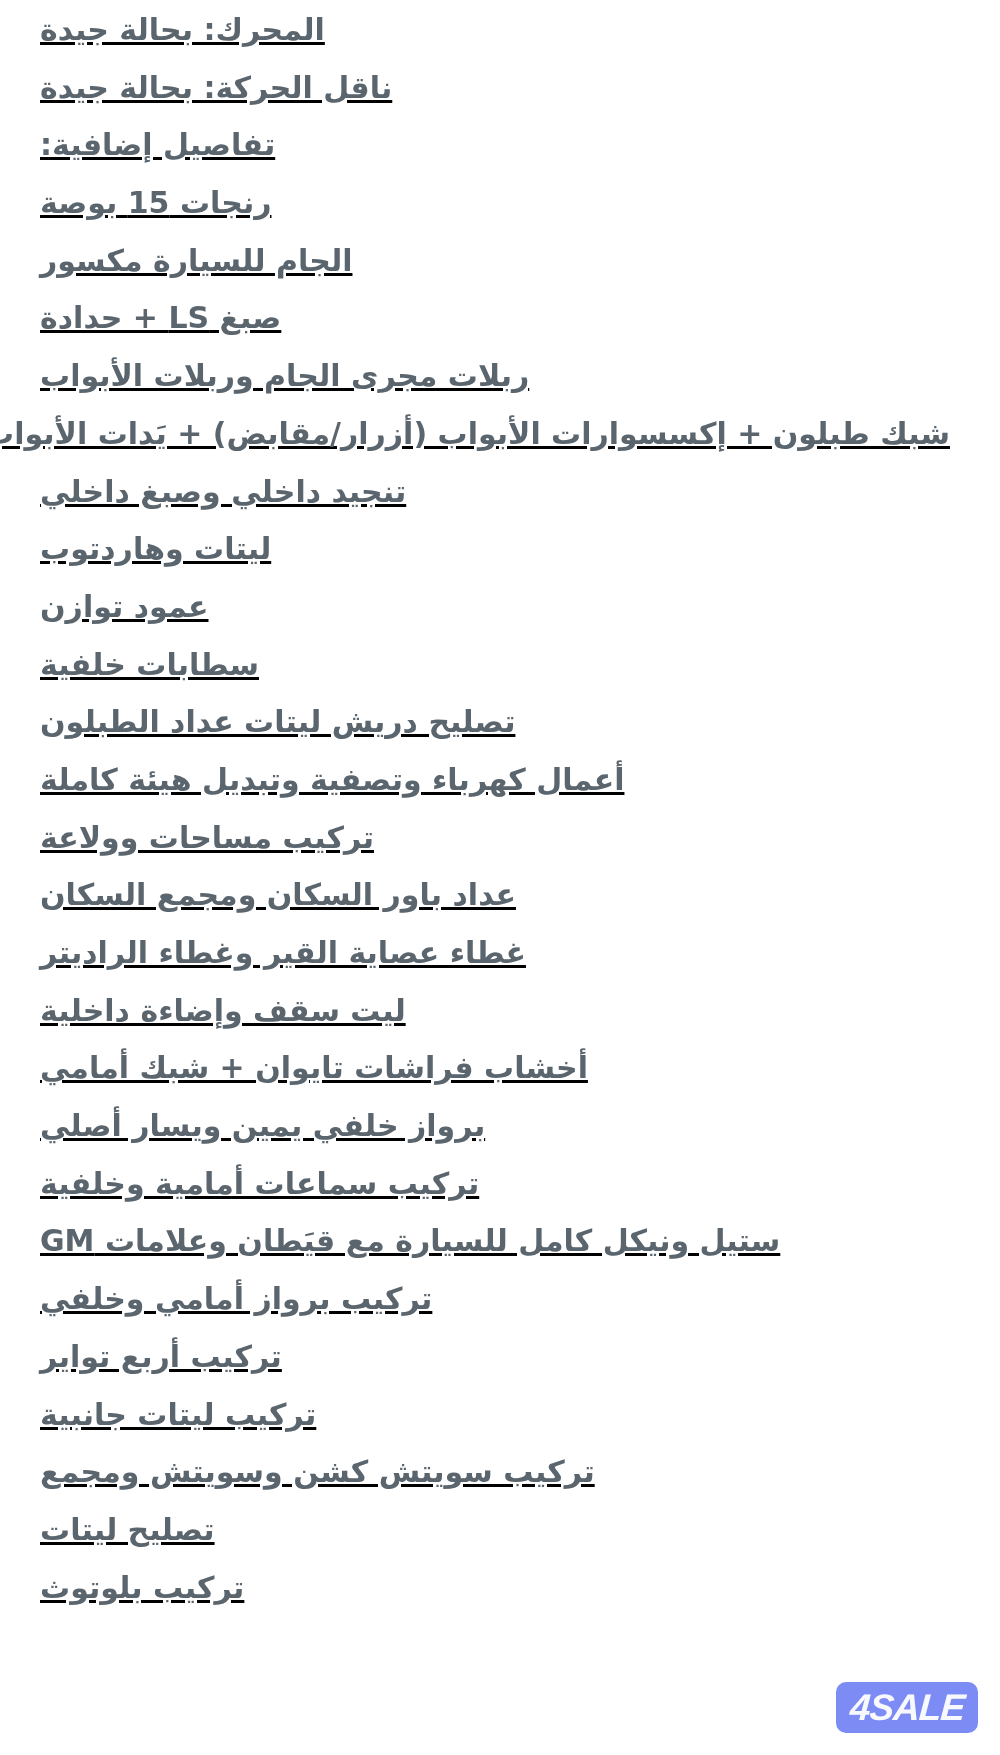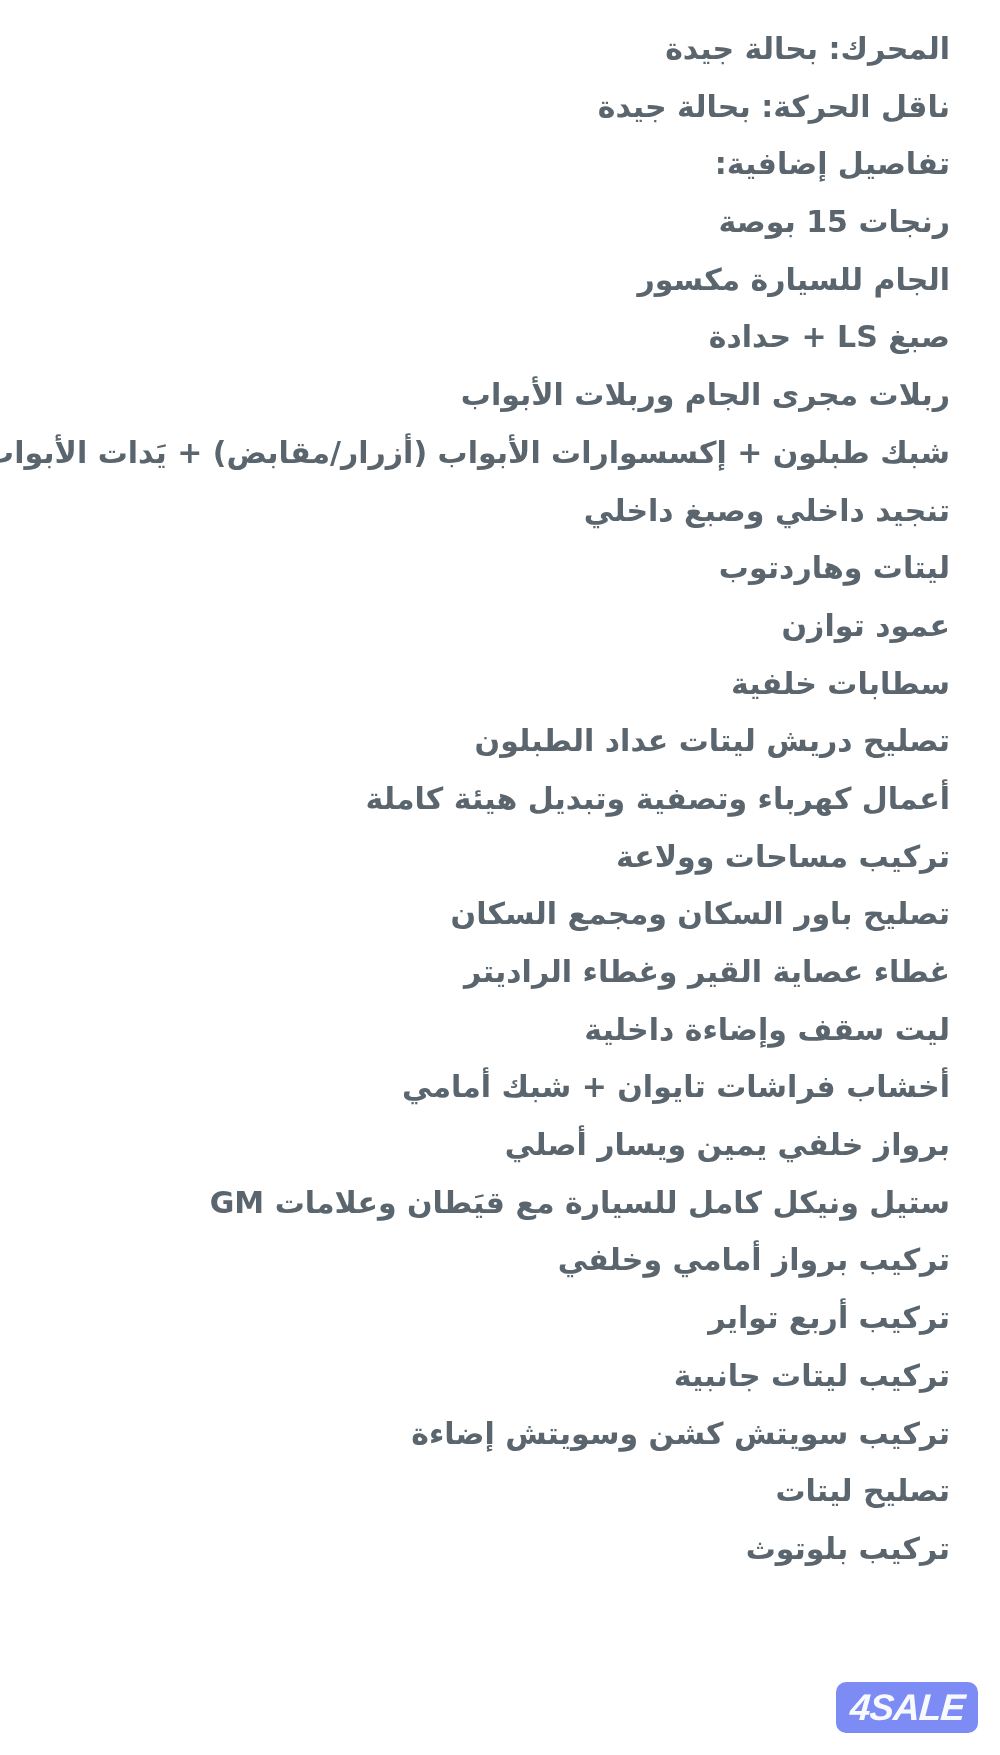--- a/index.html
+++ b/index.html
@@ -12,24 +12,25 @@
   }
   .page {
     position: relative;
     width: 1000px;
     height: 1755px;
     background: #ffffff;
     font-family: "DejaVu Sans", "Liberation Sans", sans-serif;
   }
   .description {
     direction: rtl;
-    text-align: right;
-    padding: 20px 50px 0 40px;
+    text-align: left;
+    padding: 1px 50px 0 40px;
     box-sizing: border-box;
     width: 1000px;
+    text-decoration: underline;
   }
   .line {
     height: 57.7px;
     line-height: 57.7px;
     font-size: 30px;
     font-weight: 700;
     color: #5a656e;
     letter-spacing: 0px;
     white-space: nowrap;
     overflow: visible;
@@ -73,30 +74,31 @@
     <div class="line">صبغ LS + حدادة</div>
     <div class="line">ربلات مجرى الجام وربلات الأبواب</div>
     <div class="line">شبك طبلون + إكسسوارات الأبواب (أزرار/مقابض) + يَدات الأبواب</div>
     <div class="line">تنجيد داخلي وصبغ داخلي</div>
     <div class="line">ليتات وهاردتوب</div>
     <div class="line">عمود توازن</div>
     <div class="line">سطابات خلفية</div>
     <div class="line">تصليح دريش ليتات عداد الطبلون</div>
     <div class="line">أعمال كهرباء وتصفية وتبديل هيئة كاملة</div>
     <div class="line">تركيب مساحات وولاعة</div>
-    <div class="line">تصليح باور السكان ومجمع السكان</div>
+    <div class="line">عداد باور السكان ومجمع السكان</div>
     <div class="line">غطاء عصاية القير وغطاء الراديتر</div>
     <div class="line">ليت سقف وإضاءة داخلية</div>
     <div class="line">أخشاب فراشات تايوان + شبك أمامي</div>
     <div class="line">برواز خلفي يمين ويسار أصلي</div>
+    <div class="line">تركيب سماعات أمامية وخلفية</div>
     <div class="line">ستيل ونيكل كامل للسيارة مع قيَطان وعلامات GM</div>
     <div class="line">تركيب برواز أمامي وخلفي</div>
     <div class="line">تركيب أربع تواير</div>
     <div class="line">تركيب ليتات جانبية</div>
-    <div class="line">تركيب سويتش كشن وسويتش إضاءة</div>
+    <div class="line">تركيب سويتش كشن وسويتش ومجمع</div>
     <div class="line">تصليح ليتات</div>
     <div class="line">تركيب بلوتوث</div>
   </div>
 
   <div class="watermark">
     <span>4SALE</span>
   </div>
 
 </div>
 

